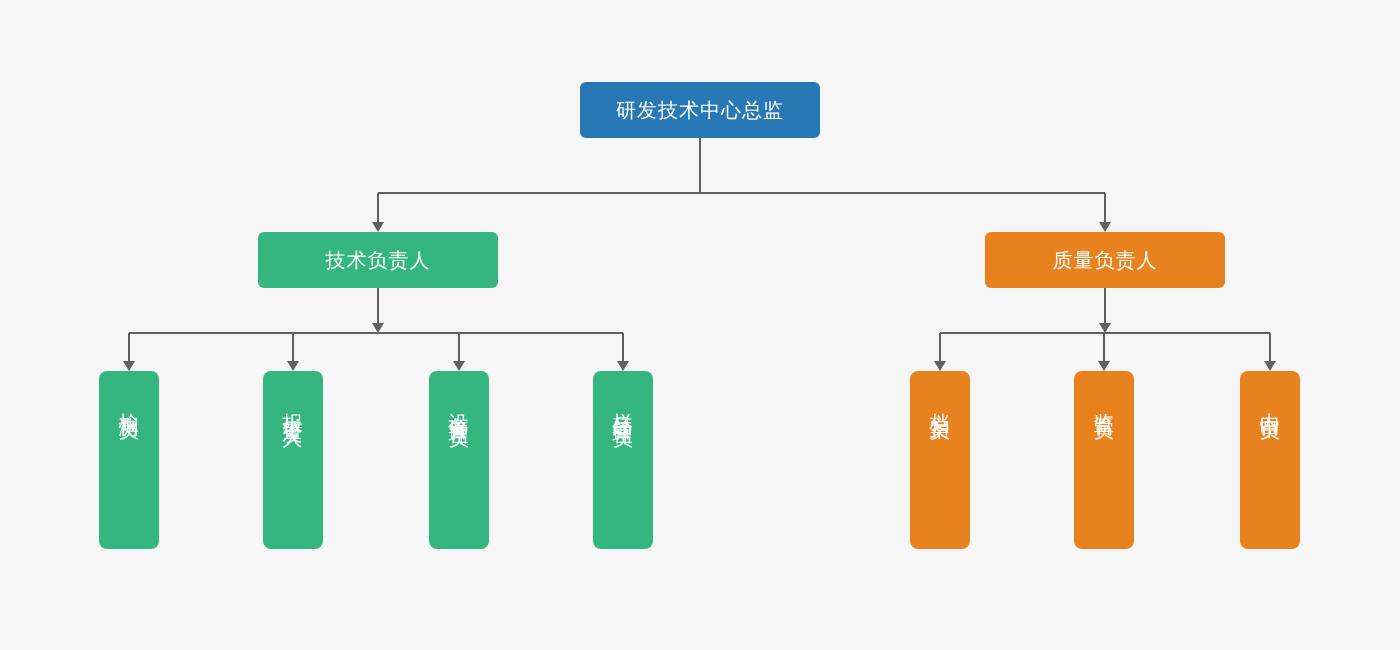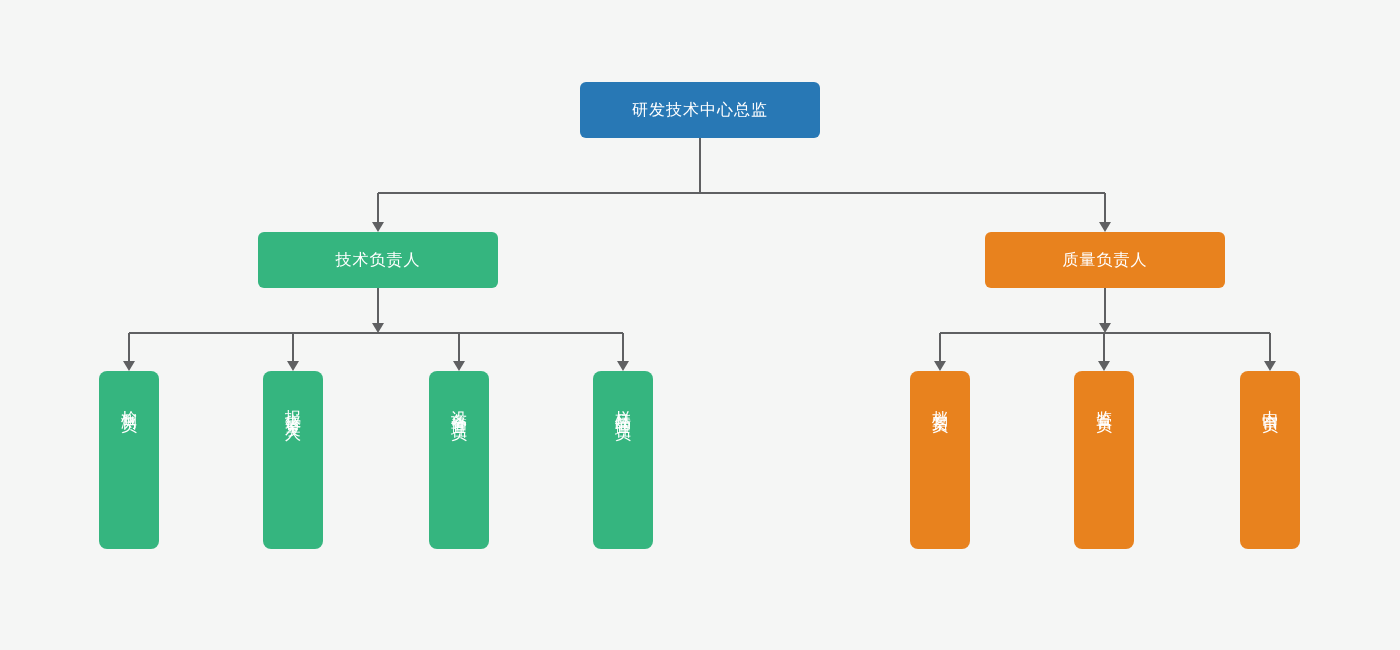--- a/index.html
+++ b/index.html
@@ -22,21 +22,21 @@
   .connectors polyline {
     fill: none;
     stroke-width: 2px;
   }
   .node {
     position: absolute;
     display: flex;
     align-items: center;
     justify-content: center;
     color: #ffffff;
-    font-size: 16px;
+    font-size: 20px;
   }
   .hnode {
     width: 240px;
     height: 56px;
     border-radius: 6px;
     letter-spacing: 1px;
   }
   .vnode {
     width: 60px;
     height: 178px;

